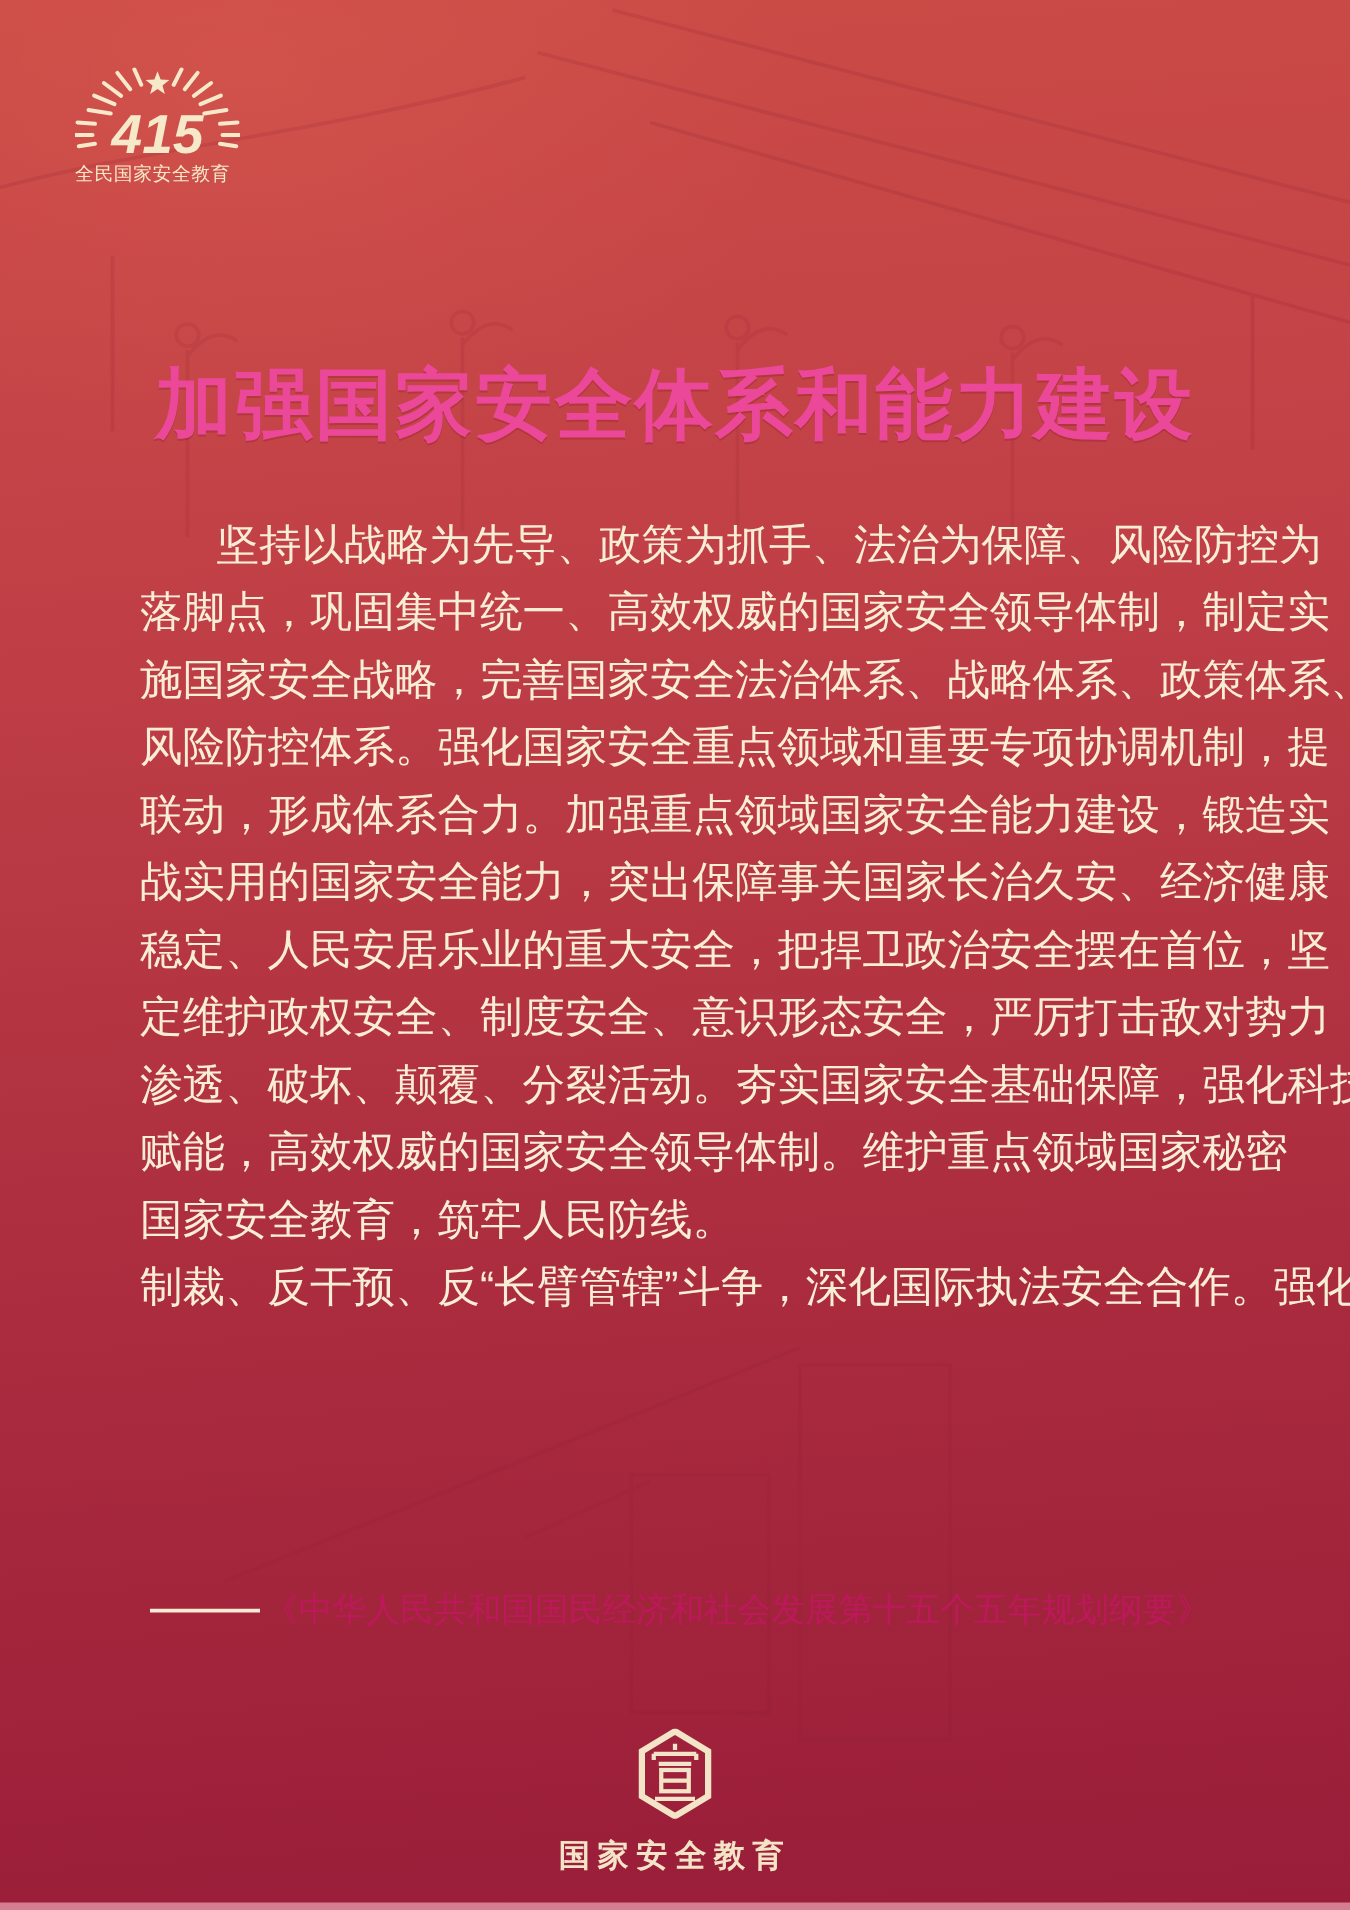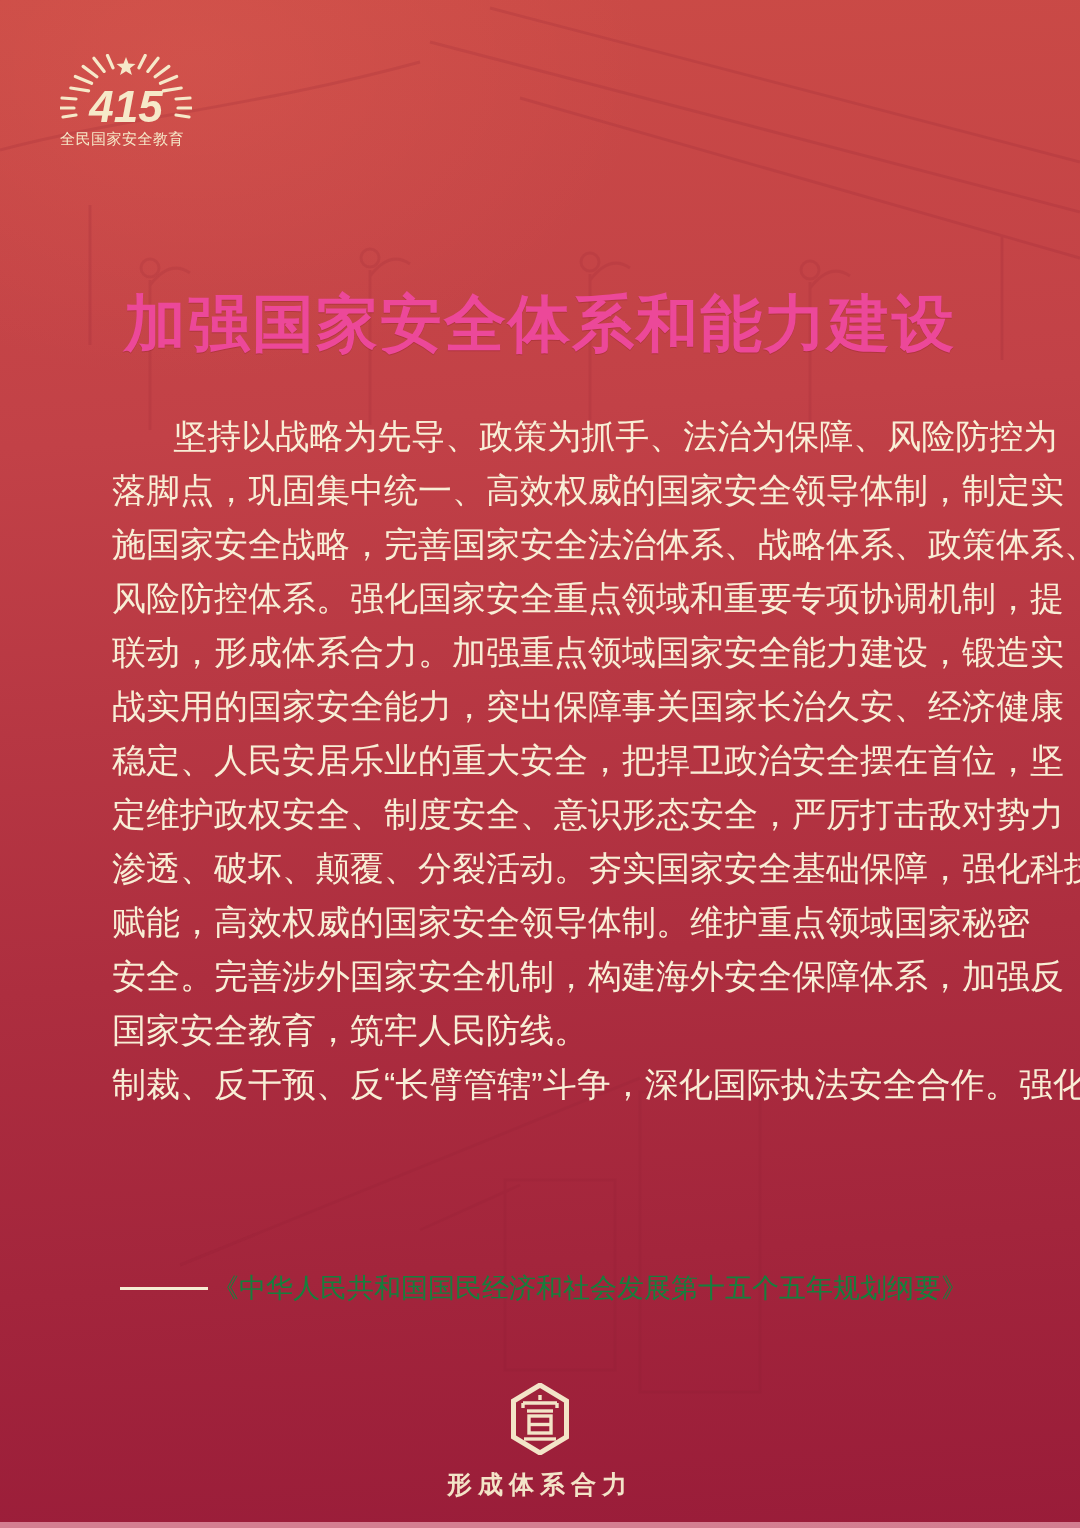--- a/index.html
+++ b/index.html
@@ -35,21 +35,21 @@
   .body-line{
     font-size:34px;line-height:54px;color:#f8eed6;
     text-align:justify;text-align-last:justify;white-space:nowrap;
   }
   .body-line.indent{padding-left:1.8em;}
   .body-line.last{text-align-last:left;white-space:normal;}
 
   
   .attribution{
     position:absolute;top:1268px;right:112px;height:40px;
-    font-size:27px;color:#15803d;display:flex;align-items:center;white-space:nowrap;
+    font-size:27px;color:#be185d;display:flex;align-items:center;white-space:nowrap;
   }
   .attr-dash{
     display:inline-block;width:88px;height:3px;background:#f6ecd3;margin-right:4px;flex:none;
   }
 
   
   .seal-wrap{position:absolute;top:1383px;left:0;width:100%;text-align:center;}
   .studio{
     position:absolute;top:1468px;left:0;width:100%;text-align:center;
     font-family:"Liberation Serif","DejaVu Serif",serif;
@@ -136,21 +136,20 @@
   <div class="body-line indent">坚持以战略为先导、政策为抓手、法治为保障、风险防控为</div>
   <div class="body-line">落脚点，巩固集中统一、高效权威的国家安全领导体制，制定实</div>
   <div class="body-line">施国家安全战略，完善国家安全法治体系、战略体系、政策体系、</div>
   <div class="body-line">风险防控体系。强化国家安全重点领域和重要专项协调机制，提</div>
   <div class="body-line">联动，形成体系合力。加强重点领域国家安全能力建设，锻造实</div>
   <div class="body-line">战实用的国家安全能力，突出保障事关国家长治久安、经济健康</div>
   <div class="body-line">稳定、人民安居乐业的重大安全，把捍卫政治安全摆在首位，坚</div>
   <div class="body-line">定维护政权安全、制度安全、意识形态安全，严厉打击敌对势力</div>
   <div class="body-line">渗透、破坏、颠覆、分裂活动。夯实国家安全基础保障，强化科技</div>
   <div class="body-line">赋能，高效权威的国家安全领导体制。维护重点领域国家秘密</div>
-  <div class="body-line">安全。完善涉外国家安全机制，构建海外安全保障体系，加强反</div>
   <div class="body-line last">国家安全教育，筑牢人民防线。</div>
   <div class="body-line">制裁、反干预、反“长臂管辖”斗争，深化国际执法安全合作。强化</div>
 </div>
 
 <div class="attribution">
   <span class="attr-dash"></span>
   <span>《中华人民共和国国民经济和社会发展第十五个五年规划纲要》</span>
 </div>
 
 <div class="seal-wrap">
@@ -161,15 +160,15 @@
       <line x1="15" y1="20" x2="49" y2="20"></line>
       <line x1="15" y1="20" x2="15" y2="25"></line>
       <line x1="49" y1="20" x2="49" y2="25"></line>
       <line x1="19" y1="28" x2="45" y2="28"></line>
       <rect x="21" y="33" width="22" height="17"></rect>
       <line x1="21" y1="41.5" x2="43" y2="41.5"></line>
       <line x1="16" y1="56" x2="48" y2="56"></line>
     </g>
   </svg>
 </div>
-<div class="studio">形成体系合力</div>
+<div class="studio">国家安全教育</div>
 
 <div class="bottom-strip"></div>
 
 </body></html>

